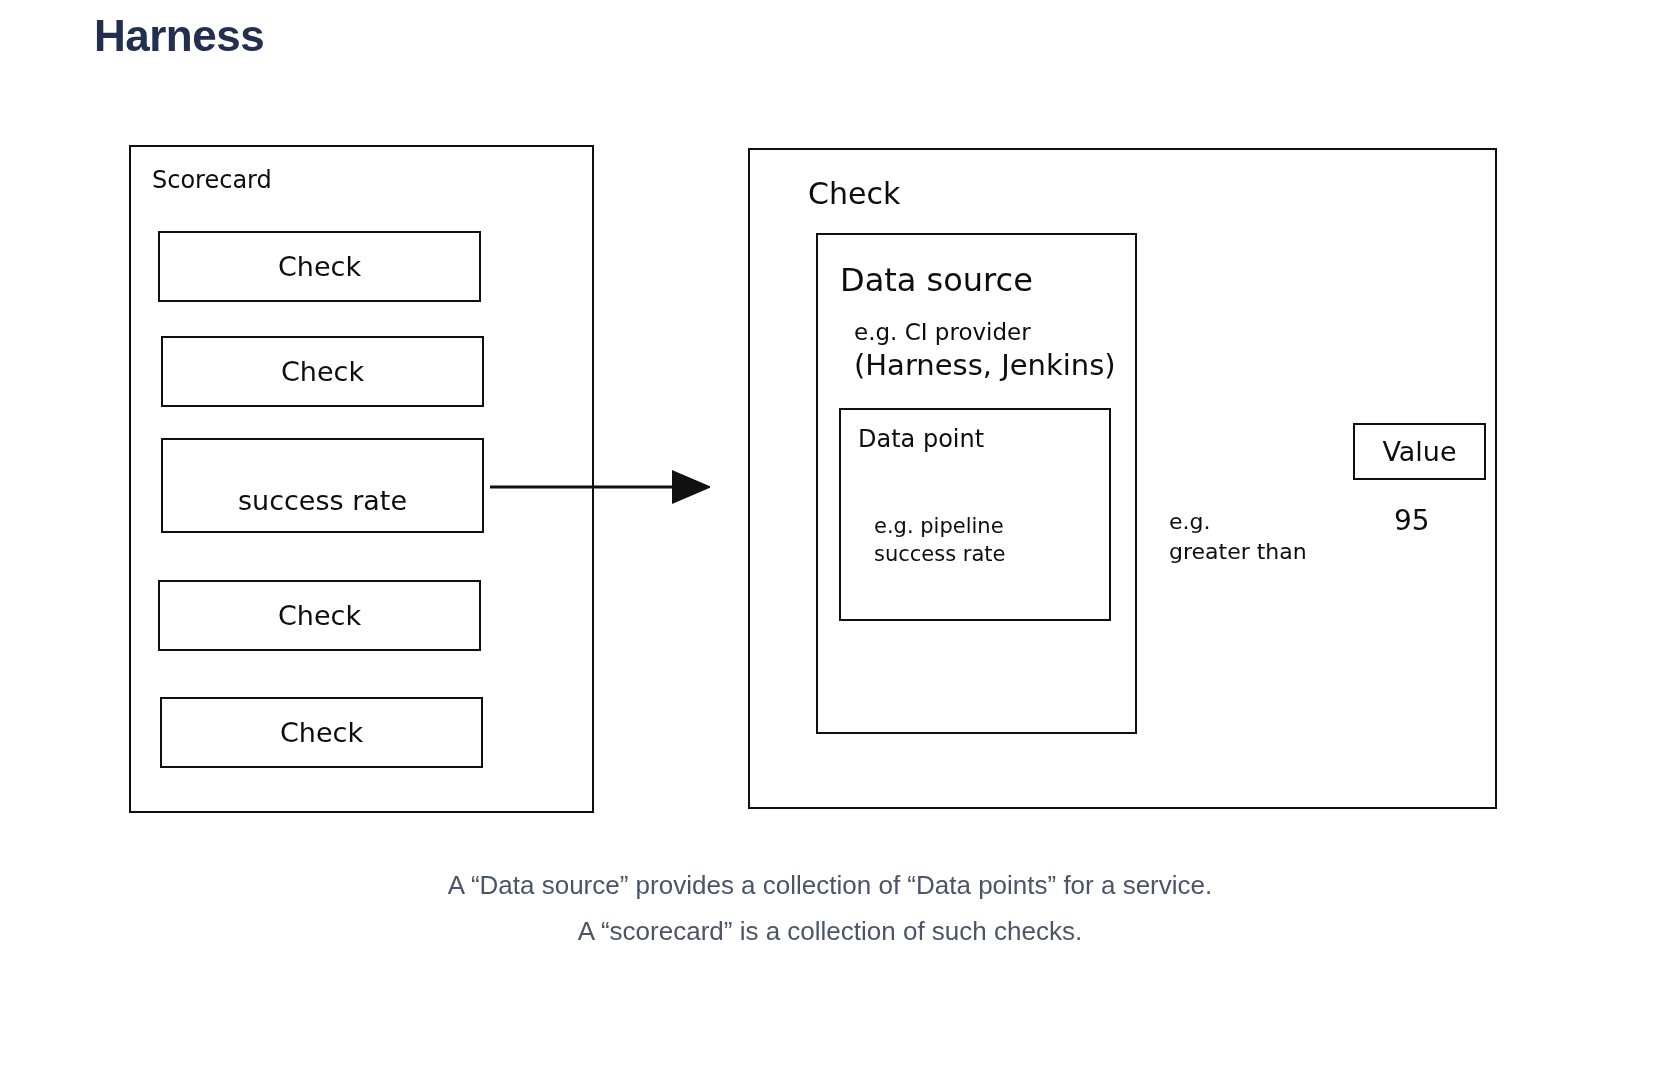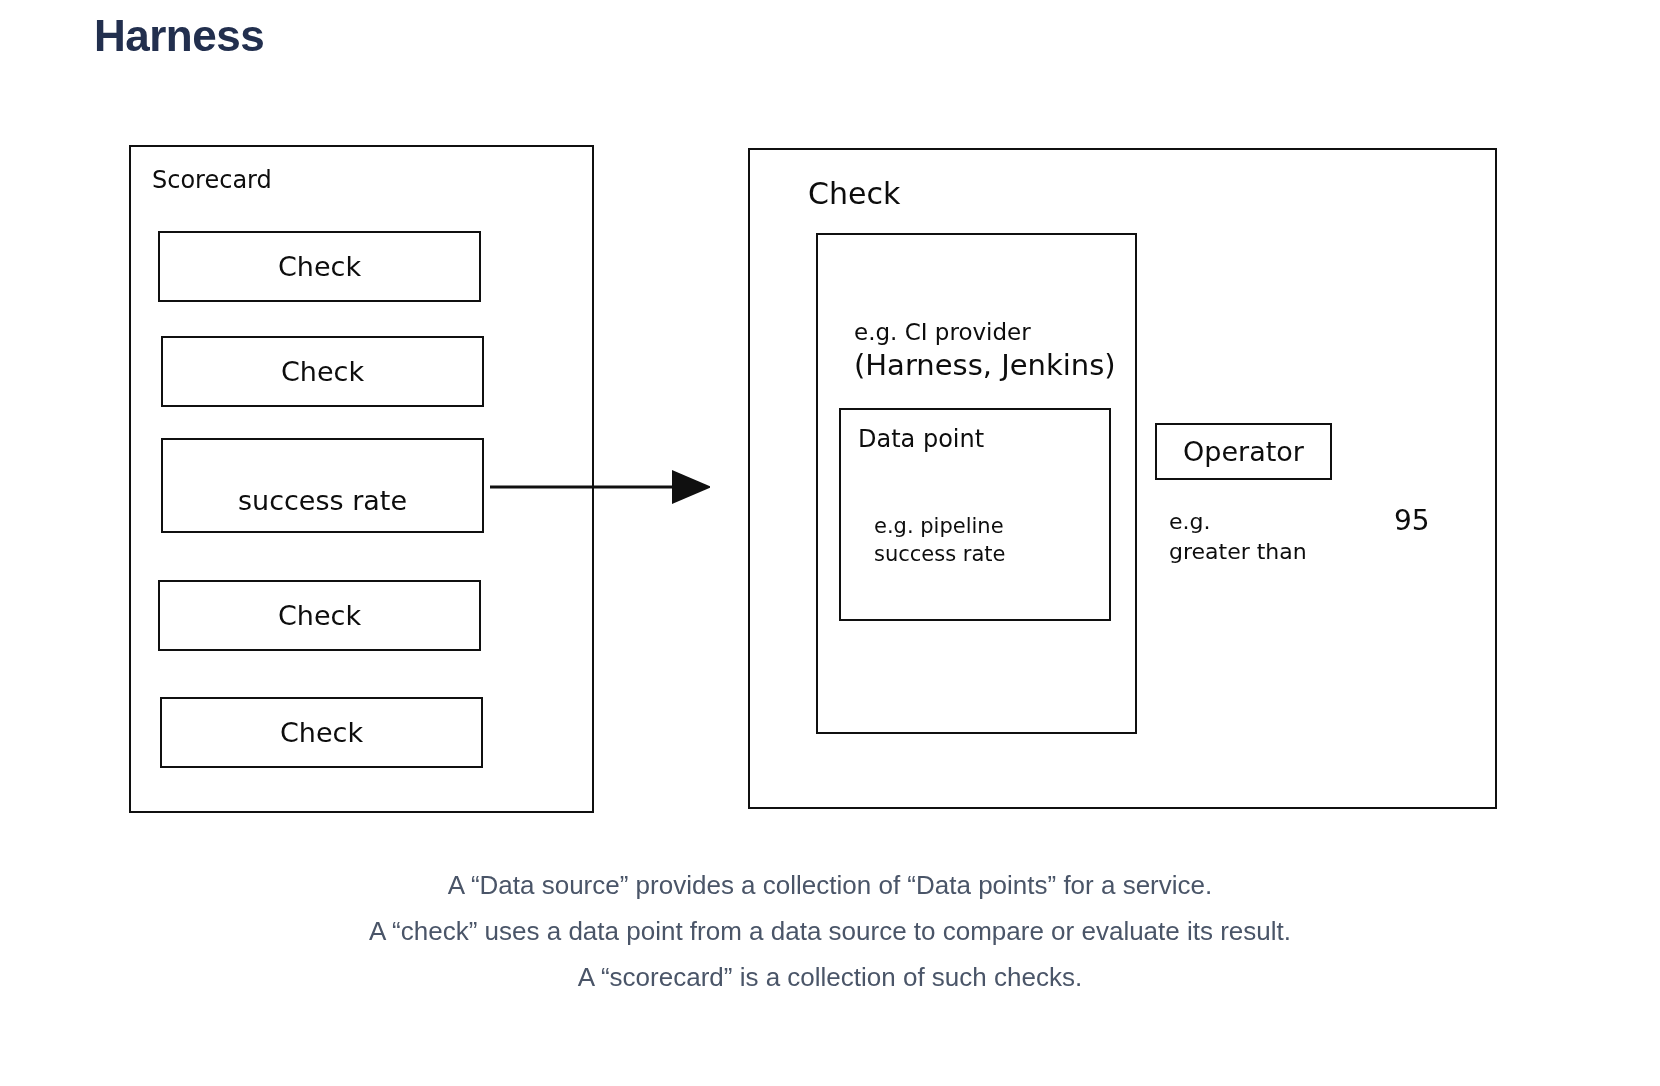--- a/index.html
+++ b/index.html
@@ -124,40 +124,40 @@
       <polygon points="182,8 222,25 182,42" fill="#101010"></polygon>
     </svg>
   </div>
 
   <div class="box" style="left:748px; top:148px; width:749px; height:661px;"></div>
 
   <div class="free-text" style="left:808px; top:176px; font-size:30px;">Check</div>
 
   <div class="box thin" style="left:816px; top:233px; width:321px; height:501px;"></div>
 
+  <div class="free-text" style="left:840px; top:261px; font-size:32px;">Data source</div>
 
   <div class="free-text" style="left:854px; top:318px; font-size:23px;">e.g. CI provider</div>
   <div class="free-text" style="left:854px; top:348px; font-size:29px;">(Harness, Jenkins)</div>
 
   <div class="box thin" style="left:839px; top:408px; width:272px; height:213px;"></div>
 
   <div class="free-text" style="left:858px; top:425px; font-size:24px;">Data point</div>
 
   <div class="free-text" style="left:874px; top:514px; font-size:21px;">e.g. pipeline</div>
   <div class="free-text" style="left:874px; top:542px; font-size:21px;">success rate</div>
 
-  <div class="box thin" style="left:1155px; top:423px; width:177px; height:57px;">
-    <div class="box-label-center" style="top:11px; font-size:27px;">Operator</div>
-  </div>
 
   <div class="free-text" style="left:1169px; top:509px; font-size:22px;">e.g.</div>
   <div class="free-text" style="left:1169px; top:539px; font-size:22px;">greater than</div>
 
+  <div class="box thin" style="left:1353px; top:423px; width:133px; height:57px;">
+    <div class="box-label-center" style="top:11px; font-size:27px;">Value</div>
+  </div>
 
   <div class="free-text" style="left:1394px; top:504px; font-size:28px;">95</div>
 
 </div>
 
 <div class="caption">
   <div>A “Data source” provides a collection of “Data points” for a service.</div>
-  <div>A “check” uses a data point from a data source to compare or evaluate its result.</div>
   <div>A “scorecard” is a collection of such checks.</div>
 </div>
 
 </body></html>

